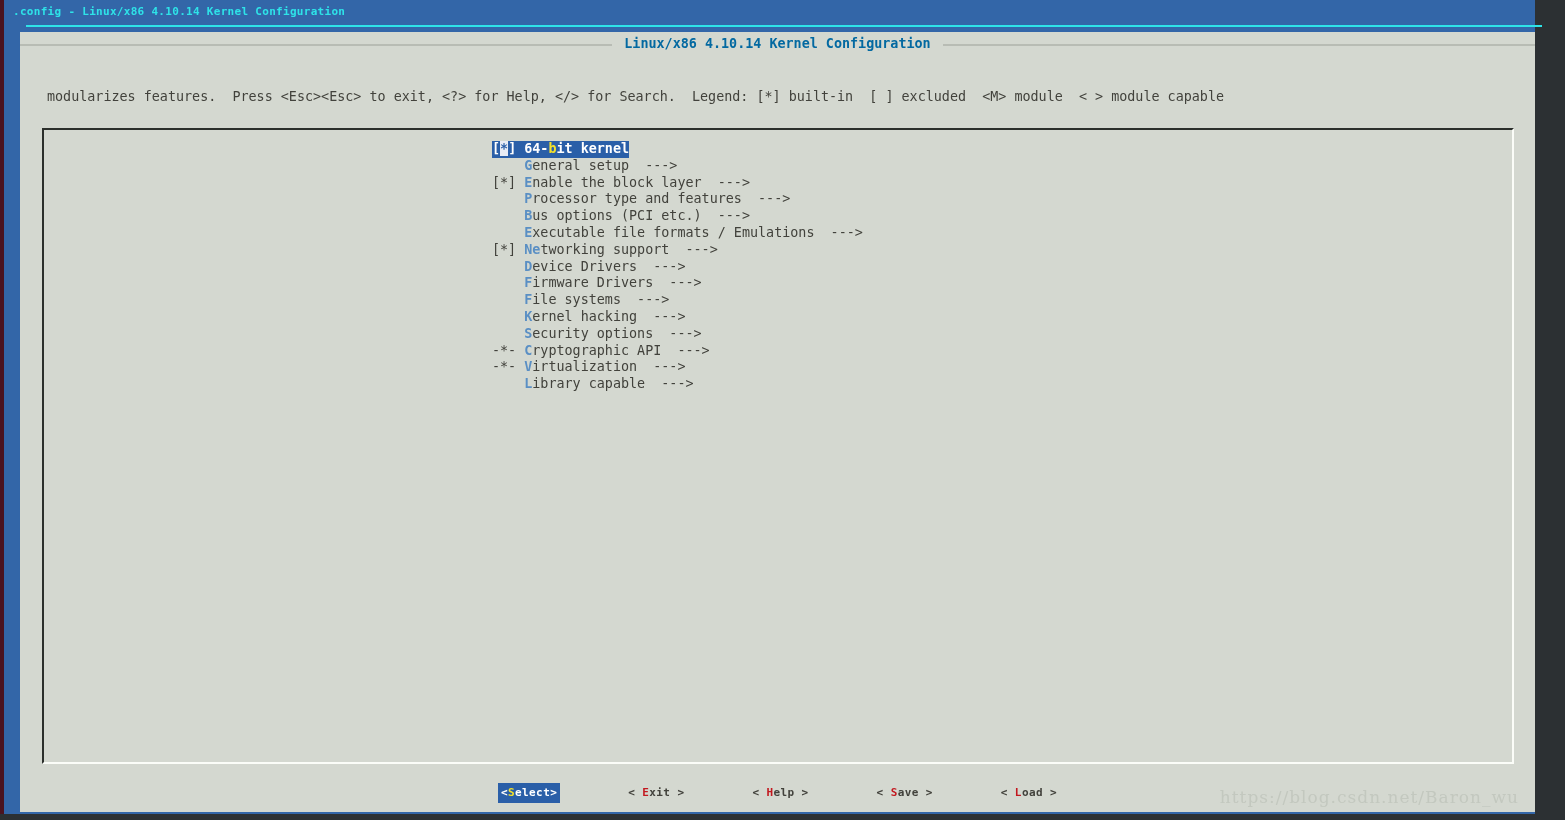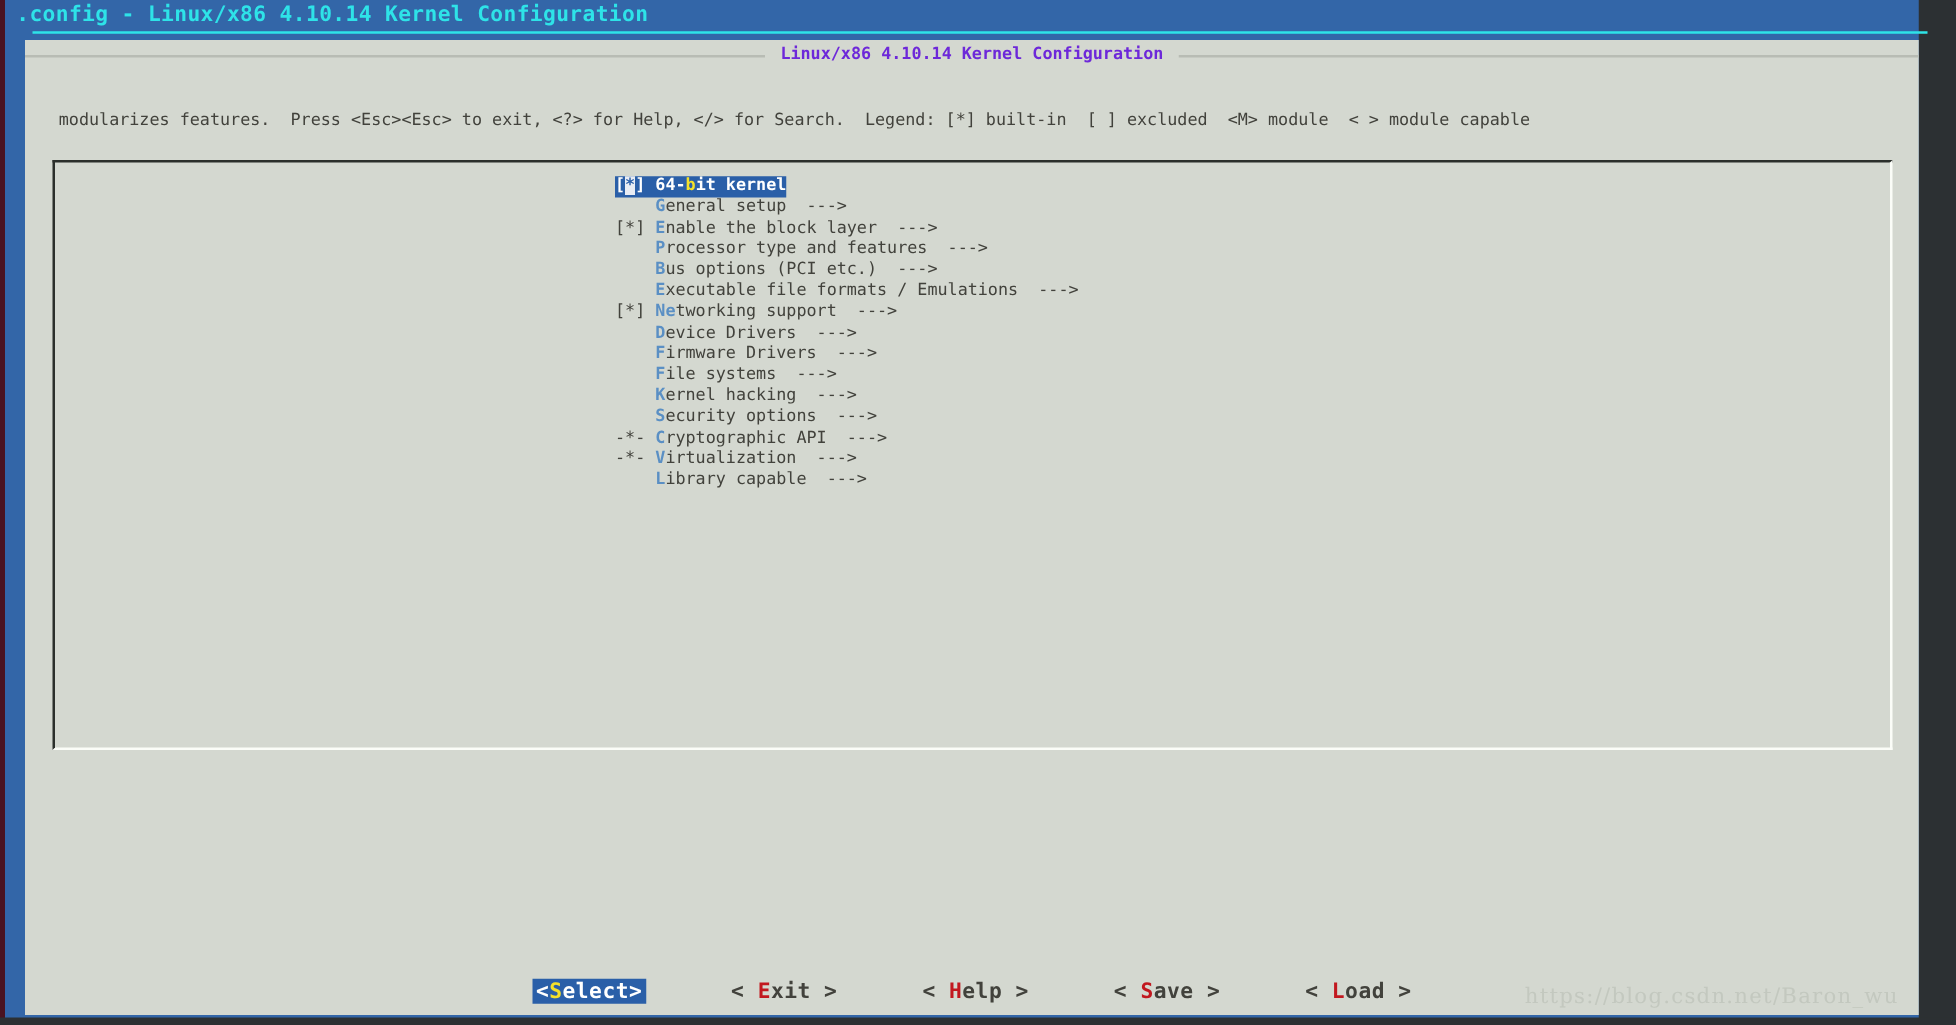--- a/index.html
+++ b/index.html
@@ -41,21 +41,21 @@
     width: 1561px;
     height: 25px;
     z-index: 4;
     display: flex;
     align-items: center;
     padding-left: 9px;
     box-sizing: border-box;
   }
   .titlebar-text {
     color: #2ee3e8;
-    font-size: 17px;
+    font-size: 11px;
     font-weight: bold;
     letter-spacing: 0.3px;
     white-space: pre;
   }
   .title-underline {
     position: absolute;
     left: 26px; top: 25px;
     width: 1516px; height: 2px;
     background: #2ee3e8;
     z-index: 5;
@@ -95,21 +95,21 @@
   }
   .dialog-title {
     position: absolute;
     top: 4px;
     left: 0; right: 0;
     text-align: center;
     z-index: 2;
   }
   .dialog-title span {
     background: #d4d8d0;
-    color: #6d28d9;
+    color: #0369a1;
     font-weight: bold;
     font-size: 13.4px;
     padding: 0 12px;
     white-space: pre;
   }
 
   .helptext {
     position: absolute;
     left: 27px;
     top: 22px;
@@ -119,21 +119,21 @@
     z-index: 2;
   }
   .helptext div { white-space: pre; }
 
   
   .menubox {
     position: absolute;
     left: 22px;
     top: 96px;
     width: 1472px;
-    height: 472px;
+    height: 636px;
     background: #d4d8d0;
     border-top: 2px solid #2b2f2b;
     border-left: 2px solid #2b2f2b;
     border-right: 2px solid #fbfdf8;
     border-bottom: 2px solid #fbfdf8;
     box-sizing: border-box;
     z-index: 2;
     overflow: hidden;
   }
   .menu-list {
@@ -176,21 +176,21 @@
     top: 748px;
     width: 100%;
     height: 26px;
     display: flex;
     justify-content: center;
     align-items: center;
     z-index: 4;
   }
   .btn {
     white-space: pre;
-    font-size: 17px;
+    font-size: 11px;
     font-weight: bold;
     color: #42423c;
     padding: 2px 0;
     margin: 0 34px;
     letter-spacing: 0.4px;
   }
   .btn .bhot { color: #c2181f; font-weight: bold; }
   .btn.active {
     background: #2a5fa8;
     color: #ffffff;

